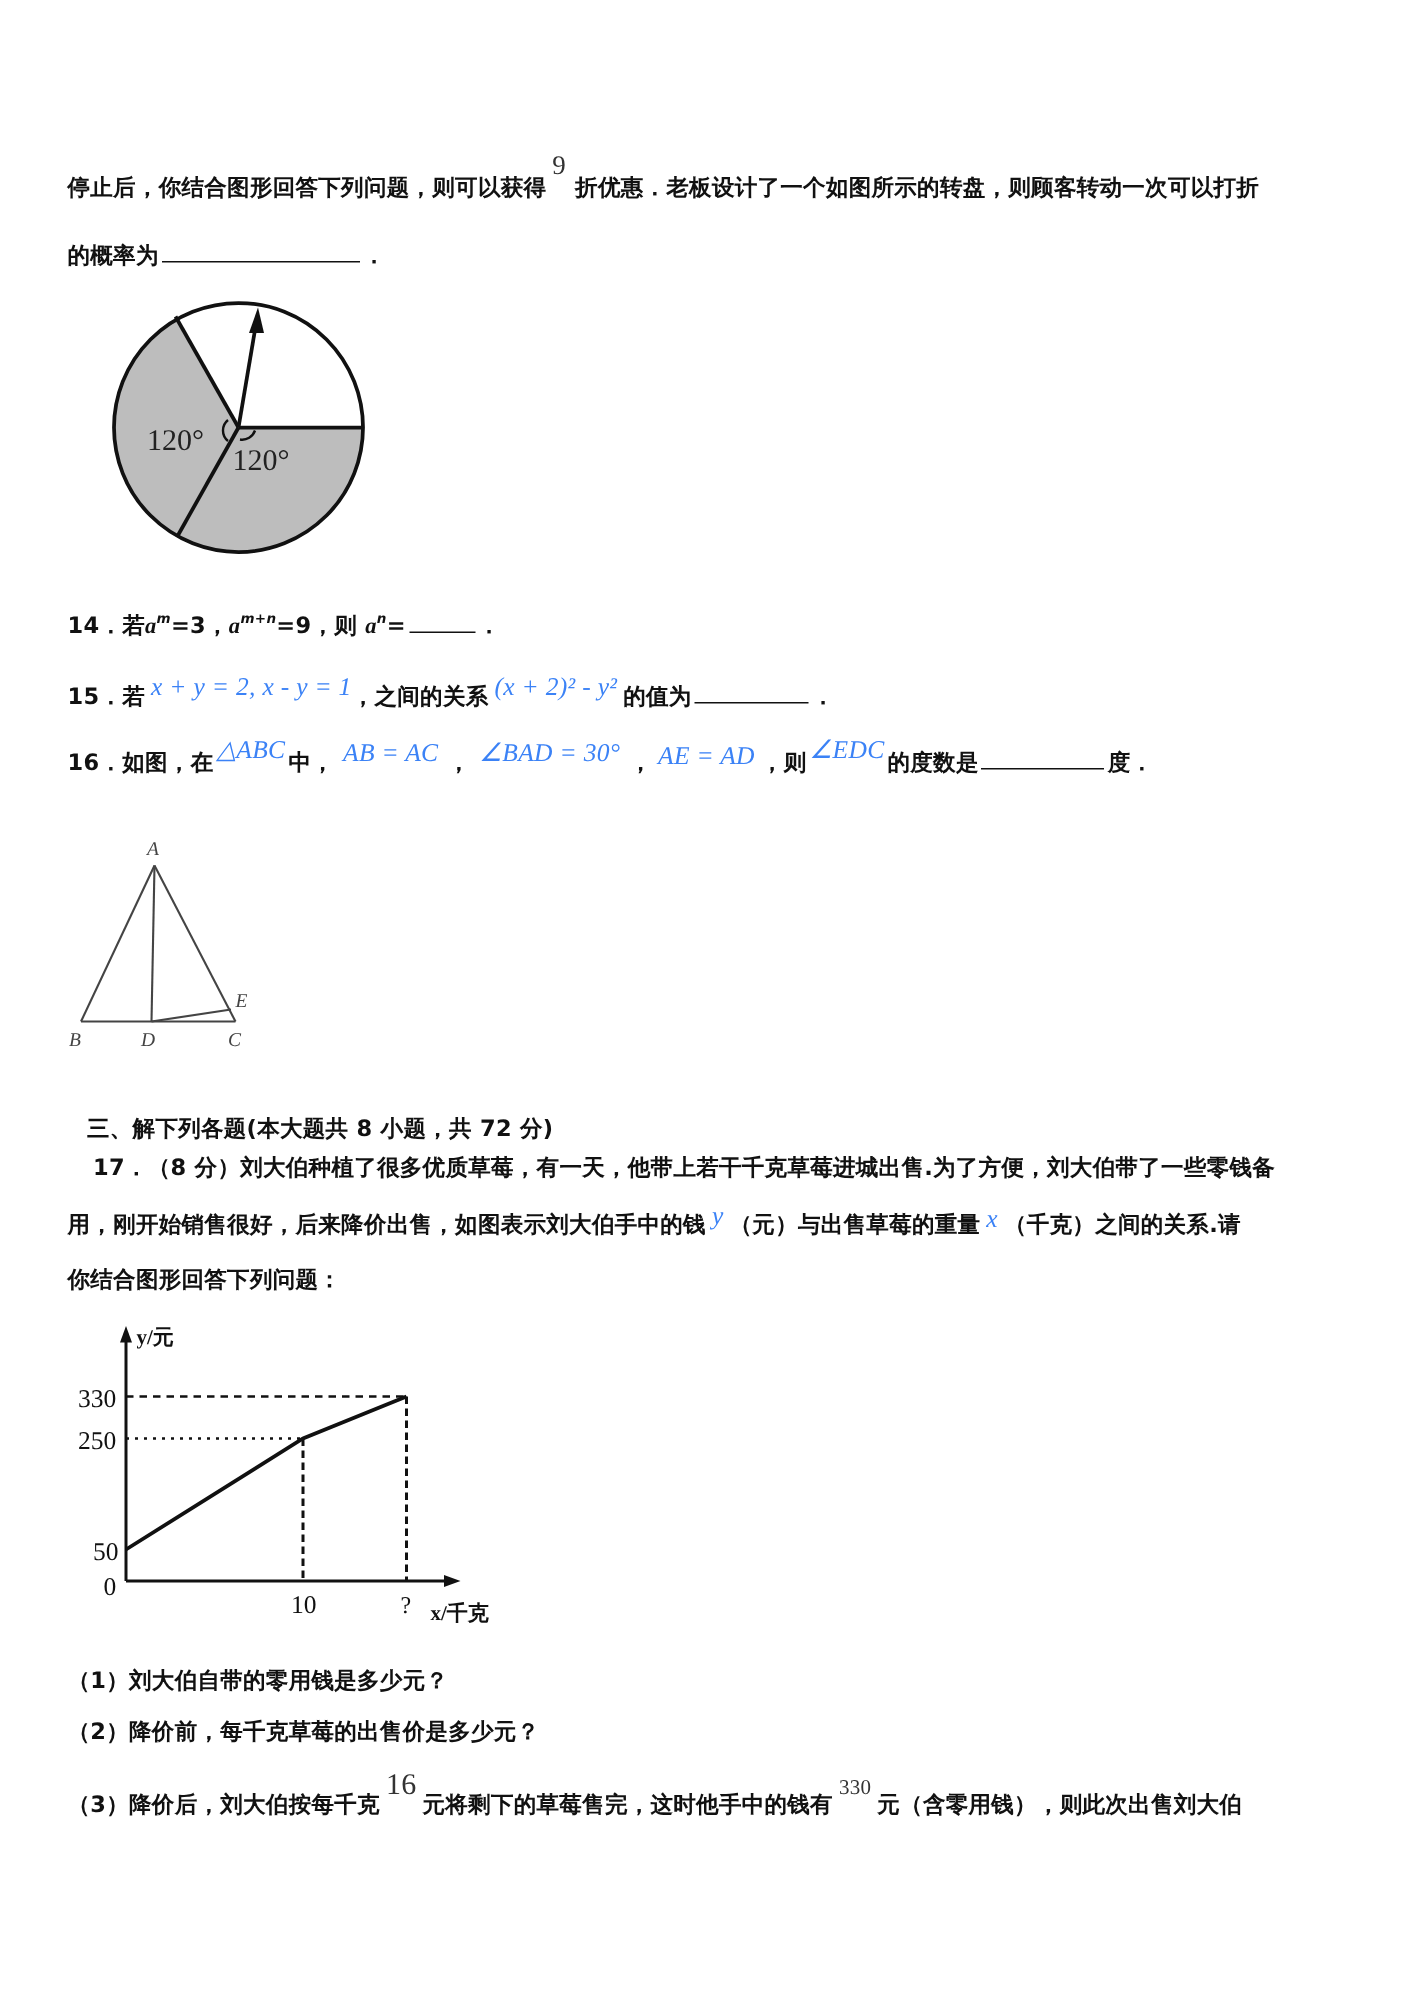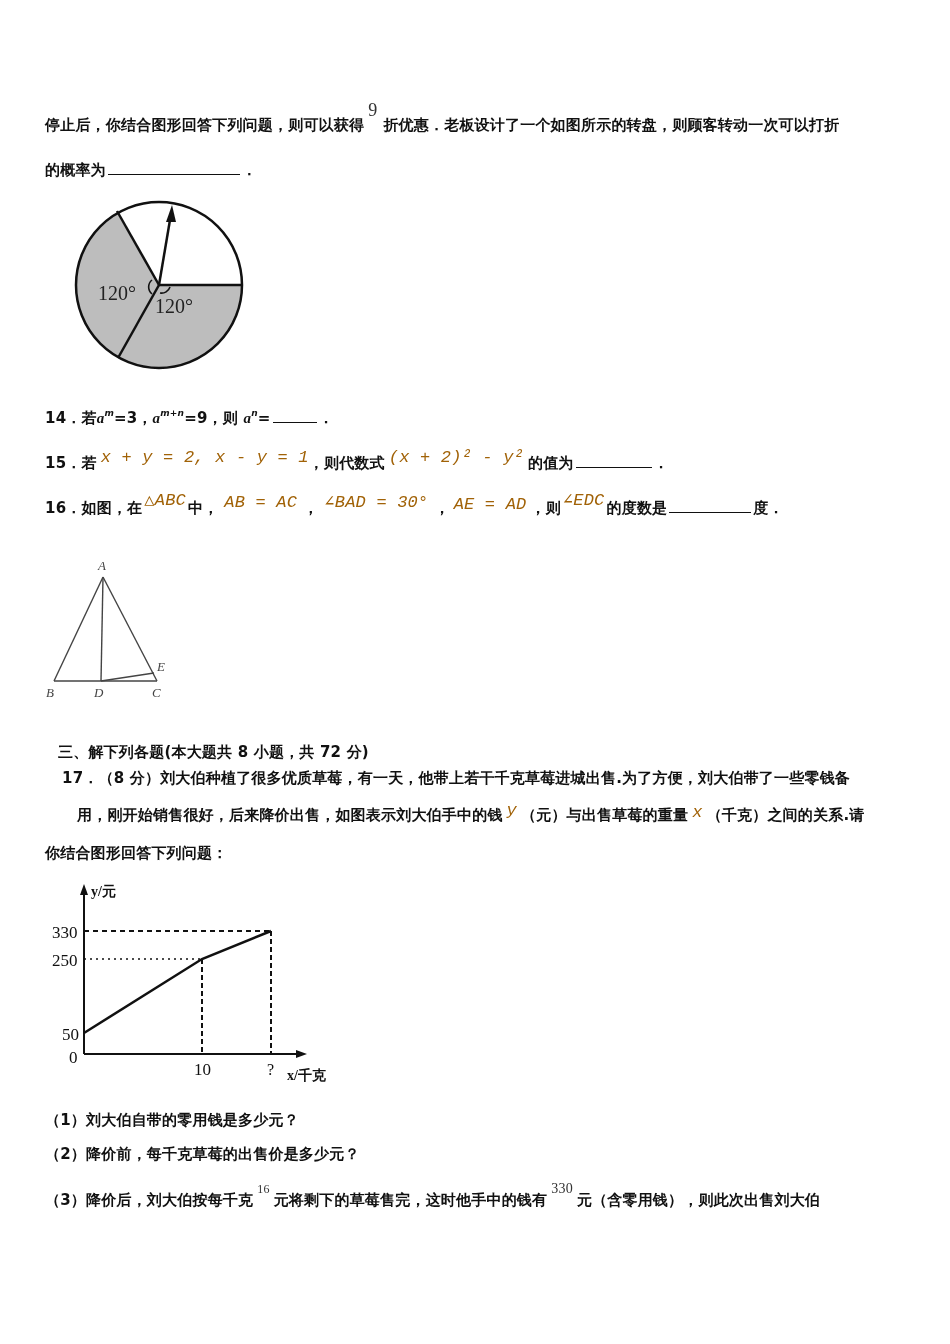--- a/index.html
+++ b/index.html
@@ -1,20 +1,20 @@
 <!DOCTYPE html>
 <html><head>
 <meta charset="utf-8">
 <style>
   html, body { margin: 0; padding: 0; background: #ffffff; }
   body { width: 950px; height: 1344px; position: relative; overflow: hidden;
          font-family: "DejaVu Sans", "Liberation Sans", sans-serif; color: #111; }
   .abs { position: absolute; white-space: nowrap; }
   .txt { font-size: 15px; font-weight: bold; letter-spacing: 0.2px; }
-  .math { font-family: Liberation Mono, monospace; font-style: italic; font-weight: normal; font-size: 17px; color: #a16207; }
+  .math { font-family: Liberation Serif, serif; font-style: italic; font-weight: normal; font-size: 17px; color: #3b82f6; }
   .mathu { font-family: "Liberation Serif", "DejaVu Serif", serif; font-weight: normal; font-size: 17px; color: #333; }
   .blank { display: inline-block; border-bottom: 1px solid #111; vertical-align: baseline; height: 1px; margin: 0 2px; }
   .sup { font-size: 9px; vertical-align: 7px; }
   svg { position: absolute; overflow: visible; }
   svg text { font-family: "Liberation Serif", "DejaVu Serif", serif; }
 </style>
 </head>
 <body>
 
 <div class="abs txt" style="left:45px; top:114px;">
@@ -39,21 +39,21 @@
   <path d="M160,293 A9,9 0 0,0 170,287" fill="none" stroke="#111" stroke-width="1.6"></path>
   <text x="98" y="300" font-size="20" fill="#222">120°</text>
   <text x="155" y="313" font-size="20" fill="#222">120°</text>
 </svg>
 
 <div class="abs txt" style="left:45px; top:408px;">
   <span>14．</span><span>若</span><span style="font-family:'Liberation Serif',serif; font-style:italic;">a</span><span class="sup" style="font-style:italic;">m</span><span>=3，</span><span style="font-family:'Liberation Serif',serif; font-style:italic;">a</span><span class="sup" style="font-style:italic;">m+n</span><span>=9，</span><span>则</span> <span style="font-family:'Liberation Serif',serif; font-style:italic;">a</span><span class="sup" style="font-style:italic;">n</span><span>=</span><span class="blank" style="width:44px;"></span><span>．</span>
 </div>
 
 <div class="abs txt" style="left:45px; top:454px;">
-  <span>15．</span><span>若</span><span class="math" style="position:relative; top:-6px; margin-left:4px;">x + y = 2, x - y = 1</span><span>，则代数式</span><span class="math" style="position:relative; top:-6px; margin:0 4px;">(x + 2)² - y²</span><span>的值为</span><span class="blank" style="width:76px;"></span><span>．</span>
+  <span>15．</span><span>若</span><span class="math" style="position:relative; top:-6px; margin-left:4px;">x + y = 2, x - y = 1</span><span>，之间的关系</span><span class="math" style="position:relative; top:-6px; margin:0 4px;">(x + 2)² - y²</span><span>的值为</span><span class="blank" style="width:76px;"></span><span>．</span>
 </div>
 
 <div class="abs txt" style="left:45px; top:497px;">
   <span>16．</span><span>如图，在</span><span class="math" style="position:relative; top:-8px; margin:0 2px;">△ABC</span><span>中，</span><span class="math" style="position:relative; top:-6px; margin:0 6px;">AB = AC</span><span>，</span><span class="math" style="position:relative; top:-6px; margin:0 6px;">∠BAD = 30°</span><span>，</span><span class="math" style="position:relative; top:-4px; margin:0 4px;">AE = AD</span><span>，则</span><span class="math" style="position:relative; top:-8px; margin:0 2px;">∠EDC</span><span>的度数是</span><span class="blank" style="width:82px;"></span><span>度．</span>
 </div>
 
 <svg style="left:0; top:0;" width="950" height="720">
   <line x1="103" y1="577" x2="54" y2="681" stroke="#444" stroke-width="1.4"></line>
   <line x1="103" y1="577" x2="157" y2="681" stroke="#444" stroke-width="1.4"></line>
   <line x1="54" y1="681" x2="157" y2="681" stroke="#444" stroke-width="1.4"></line>
@@ -62,21 +62,21 @@
   <text x="98" y="570" font-size="13" font-style="italic" fill="#444">A</text>
   <text x="46" y="697" font-size="13" font-style="italic" fill="#444">B</text>
   <text x="94" y="697" font-size="13" font-style="italic" fill="#444">D</text>
   <text x="152" y="697" font-size="13" font-style="italic" fill="#444">C</text>
   <text x="157" y="671" font-size="13" font-style="italic" fill="#444">E</text>
 </svg>
 
 <div class="abs txt" style="left:58px; top:743px;">三、解下列各题(本大题共 8 小题，共 72 分)</div>
 
 <div class="abs txt" style="left:45px; top:769px;margin-left:17px;">17．（8 分）刘大伯种植了很多优质草莓，有一天，他带上若干千克草莓进城出售.为了方便，刘大伯带了一些零钱备</div>
-<div class="abs txt" style="left:45px; top:806px;margin-left:32px;">
+<div class="abs txt" style="left:45px; top:806px;">
   <span>用，刚开始销售很好，后来降价出售，如图表示刘大伯手中的钱</span><span class="math" style="position:relative; top:-5px; margin:0 4px;">y</span><span>（元）与出售草莓的重量</span><span class="math" style="position:relative; top:-3px; margin:0 4px;">x</span><span>（千克）之间的关系.请</span>
 </div>
 <div class="abs txt" style="left:45px; top:844px;">你结合图形回答下列问题：</div>
 
 <svg style="left:0; top:0;" width="950" height="1100">
 
   <line x1="84" y1="1054" x2="84" y2="892" stroke="#111" stroke-width="2"></line>
   <polygon points="84,884 80,895 88,895" fill="#111"></polygon>
   <line x1="84" y1="1054" x2="298" y2="1054" stroke="#111" stroke-width="2"></line>
   <polygon points="307,1054 296,1050 296,1058" fill="#111"></polygon>
@@ -94,14 +94,14 @@
   <text x="69" y="1063" font-size="17" fill="#111">0</text>
   <text x="194" y="1075" font-size="17" fill="#111">10</text>
   <text x="267" y="1075" font-size="16" fill="#111">?</text>
   <text x="91" y="896" font-size="14" font-weight="bold" fill="#111">y/元</text>
   <text x="287" y="1080" font-size="14" font-weight="bold" fill="#111">x/千克</text>
 </svg>
 
 <div class="abs txt" style="left:45px; top:1111px;text-align:center;">（1）刘大伯自带的零用钱是多少元？</div>
 <div class="abs txt" style="left:45px; top:1145px;">（2）降价前，每千克草莓的出售价是多少元？</div>
 <div class="abs txt" style="left:45px; top:1191px;">
-  <span>（3）降价后，刘大伯按每千克</span><span class="mathu" style="position:relative; top:-12px; font-size:12px; margin:0 4px;">16</span><span>元将剩下的草莓售完，这时他手中的钱有</span><span class="mathu" style="position:relative; top:-12px; font-size:14px; margin:0 4px;">330</span><span>元（含零用钱），则此次出售刘大伯</span>
+  <span>（3）降价后，刘大伯按每千克</span><span class="mathu" style="position:relative; top:-12px; font-size:20px; margin:0 4px;">16</span><span>元将剩下的草莓售完，这时他手中的钱有</span><span class="mathu" style="position:relative; top:-12px; font-size:14px; margin:0 4px;">330</span><span>元（含零用钱），则此次出售刘大伯</span>
 </div>
 
 </body></html>

